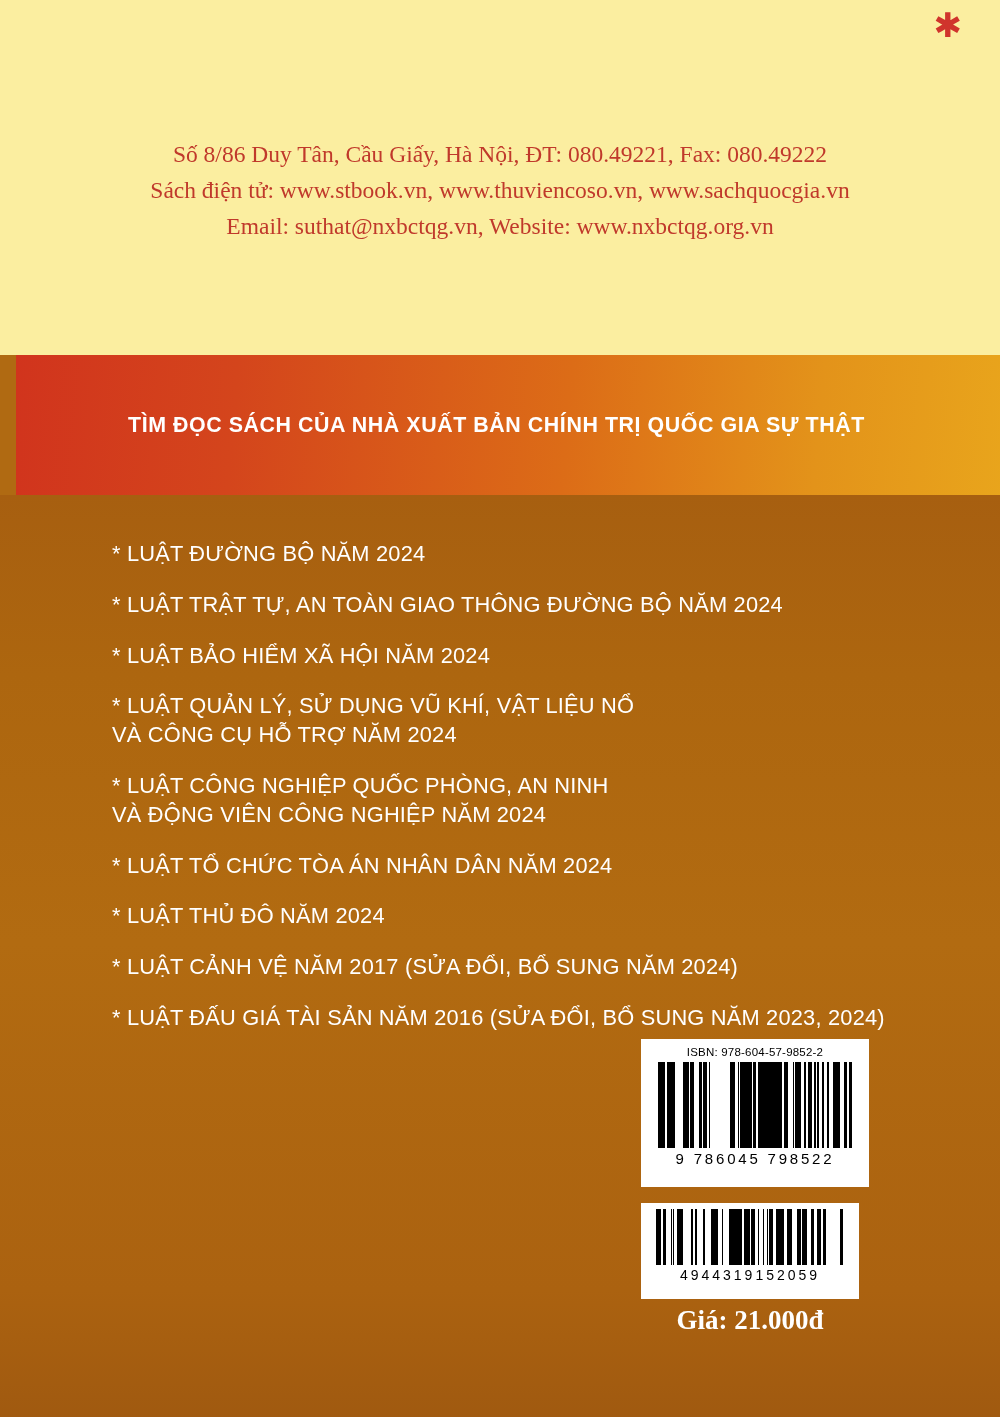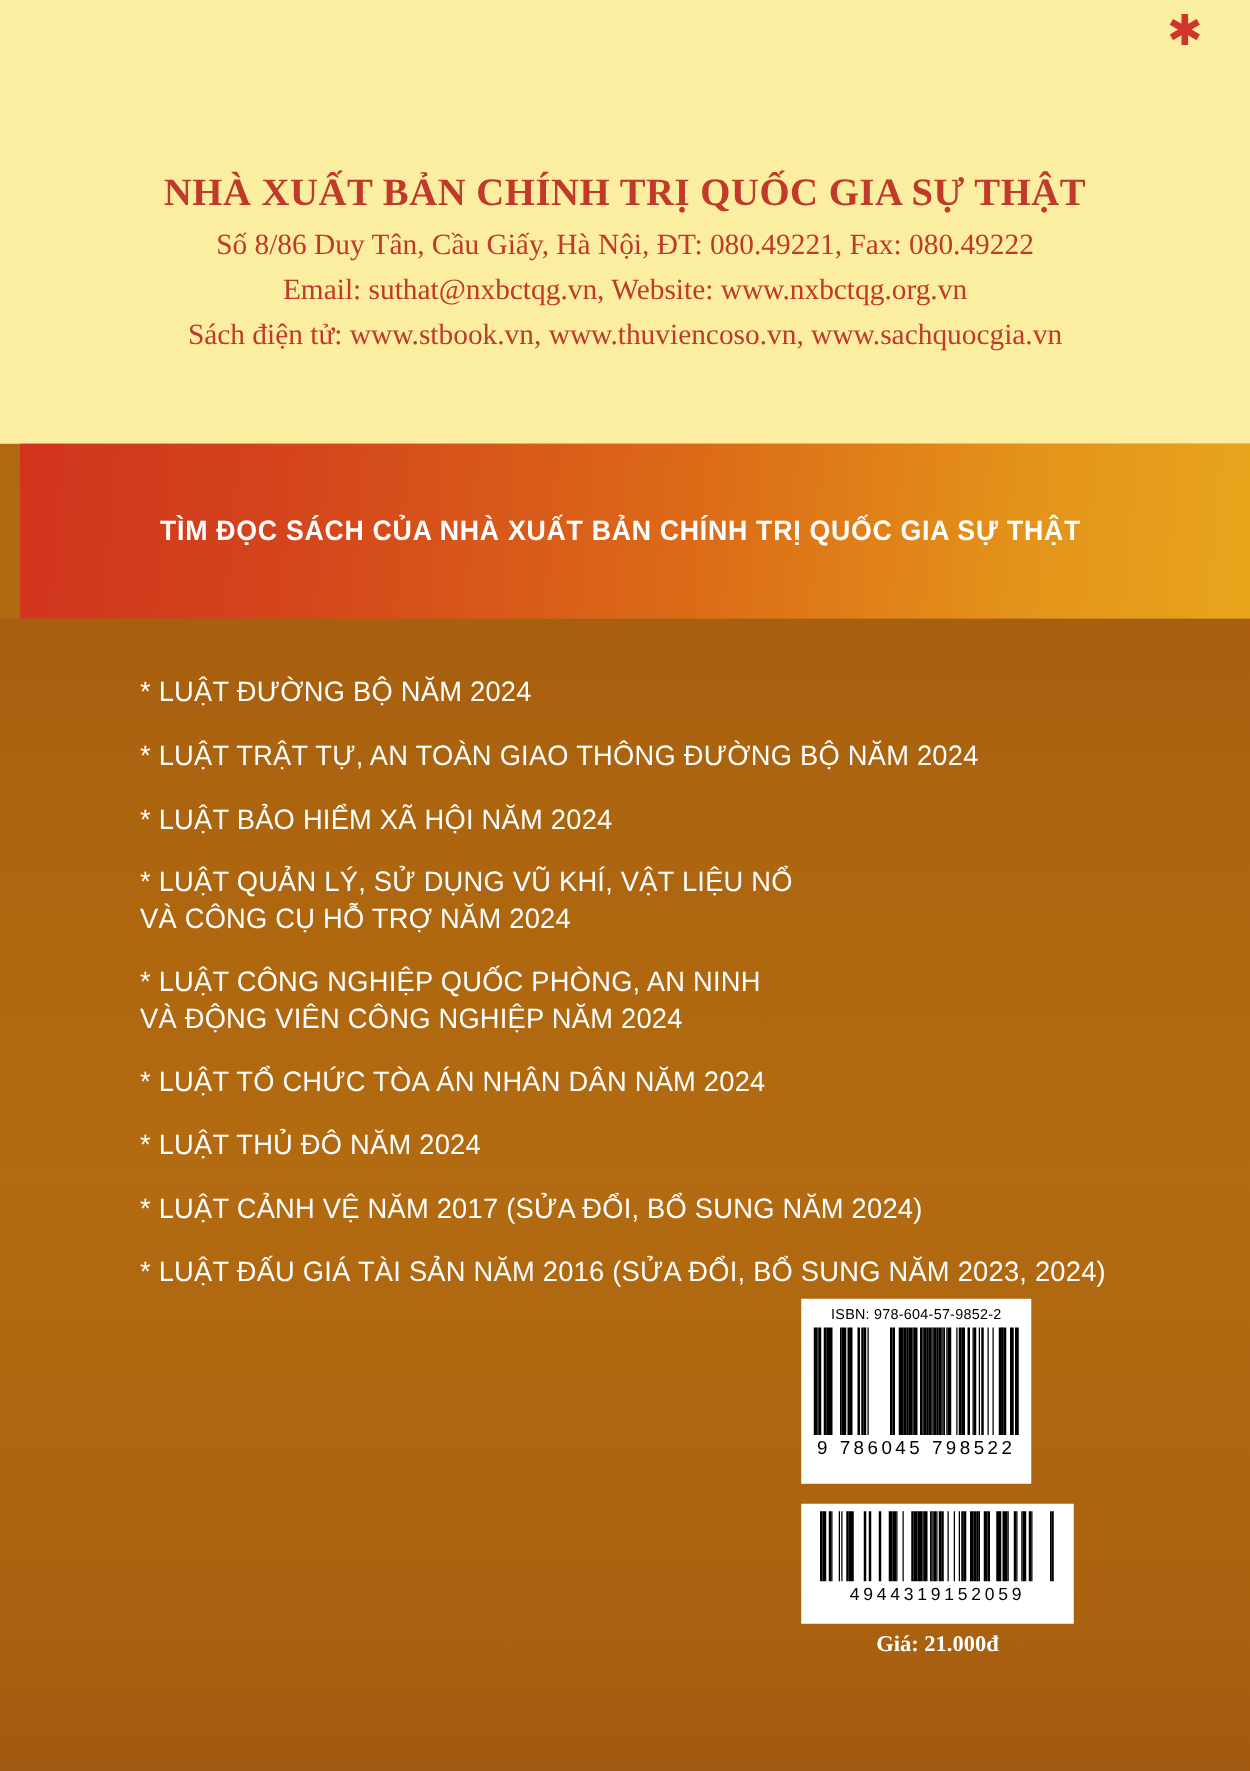--- a/index.html
+++ b/index.html
@@ -106,21 +106,21 @@
 
   
   .barcode-box {
     position: absolute;
     background: #ffffff;
     box-sizing: border-box;
   }
   #barcode-isbn {
     left: 641px;
     top: 1039px;
-    width: 184px;
+    width: 228px;
     height: 148px;
     padding: 7px 10px 16px 10px;
   }
   #barcode-ean {
     left: 641px;
     top: 1203px;
     width: 218px;
     height: 96px;
     padding: 6px 10px 4px 10px;
   }
@@ -157,35 +157,34 @@
 
   .price {
     position: absolute;
     left: 641px;
     top: 1305px;
     width: 218px;
     text-align: center;
     color: #ffffff;
     font-family: "Liberation Serif", serif;
     font-weight: bold;
-    font-size: 18px;
+    font-size: 27px;
   }
 </style>
 </head>
 <body>
 
 <div class="page">
 
   <div class="top-band">
     <div class="asterisk-mark">✱</div>
     <div class="pub-block">
-      <div class="pub-name">NHÀ XUẤT BẢN CHÍNH TRỊ QUỐC GIA SỰ THẬT</div>
       <div class="pub-line">Số 8/86 Duy Tân, Cầu Giấy, Hà Nội, ĐT: 080.49221, Fax: 080.49222</div>
+      <div class="pub-line">Sách điện tử: www.stbook.vn, www.thuviencoso.vn, www.sachquocgia.vn</div>
       <div class="pub-line">Email: suthat@nxbctqg.vn, Website: www.nxbctqg.org.vn</div>
-      <div class="pub-line">Sách điện tử: www.stbook.vn, www.thuviencoso.vn, www.sachquocgia.vn</div>
     </div>
   </div>
 
   <div class="strip">
     <div class="strip-title">TÌM ĐỌC SÁCH CỦA NHÀ XUẤT BẢN CHÍNH TRỊ QUỐC GIA SỰ THẬT</div>
   </div>
 
   <div class="body-area">
     <div class="book-list">
       <div class="book-item">* LUẬT ĐƯỜNG BỘ NĂM 2024</div>

